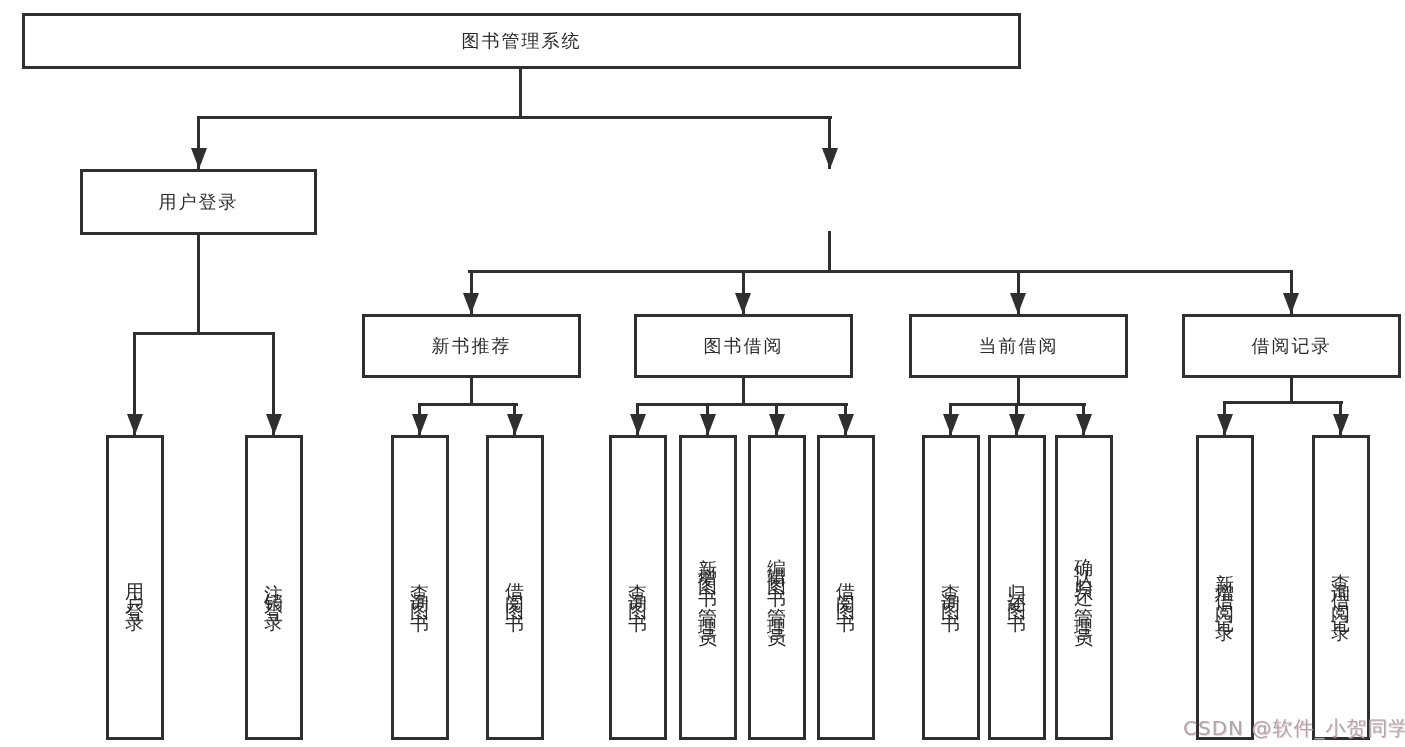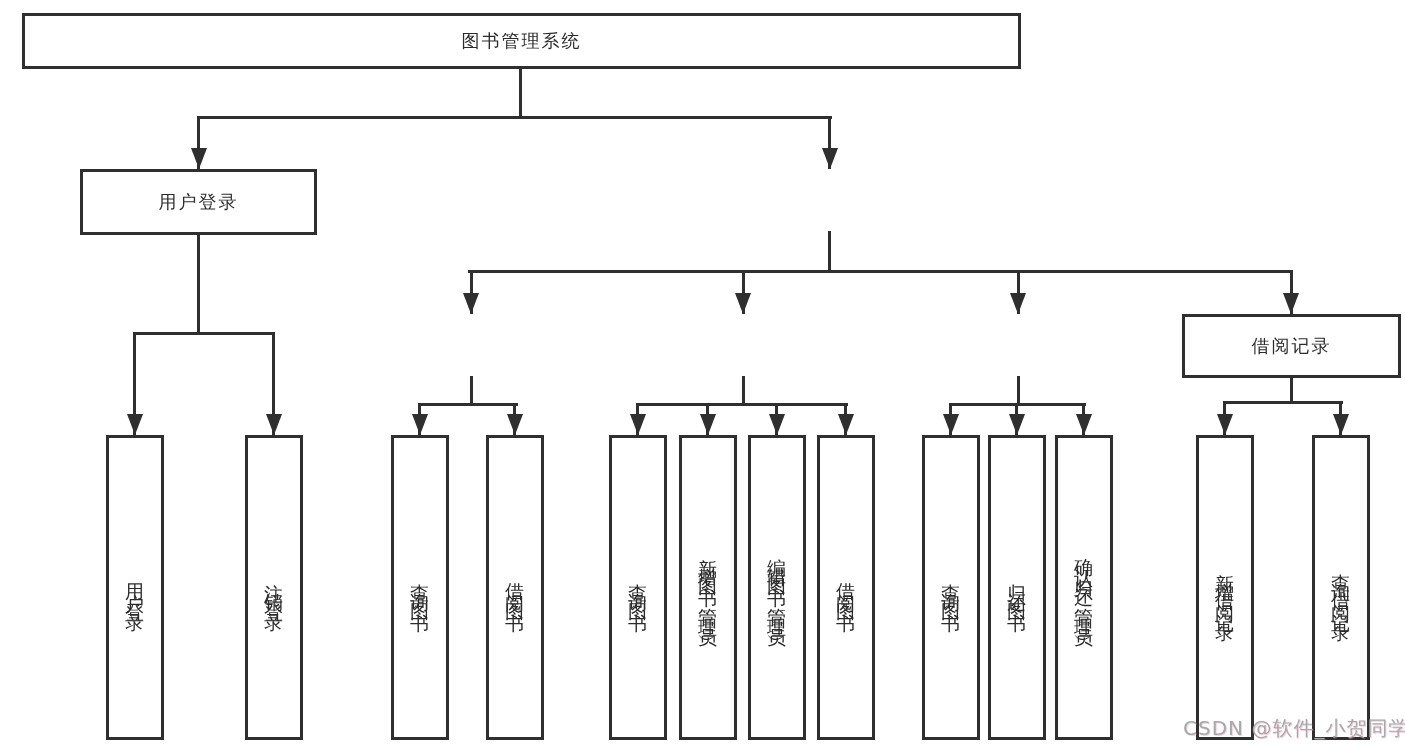--- a/index.html
+++ b/index.html
@@ -111,20 +111,29 @@
   <div class="arr" style="left:1333px;top:414px"></div>
 
   <div class="box h" style="left:22px;top:13px;width:999px;height:56px">
     <span>图书管理系统</span>
   </div>
 
   <div class="box h" style="left:80px;top:169px;width:237px;height:66px">
     <span>用户登录</span>
   </div>
 
+  <div class="box h" style="left:362px;top:314px;width:219px;height:64px">
+    <span>新书推荐</span>
+  </div>
+  <div class="box h" style="left:634px;top:314px;width:219px;height:64px">
+    <span>图书借阅</span>
+  </div>
+  <div class="box h" style="left:909px;top:314px;width:219px;height:64px">
+    <span>当前借阅</span>
+  </div>
   <div class="box h" style="left:1182px;top:314px;width:219px;height:64px">
     <span>借阅记录</span>
   </div>
 
   <div class="box v" style="left:106px">
     <span>用户登录</span>
   </div>
   <div class="box v" style="left:245px">
     <span>注销登录</span>
   </div>

